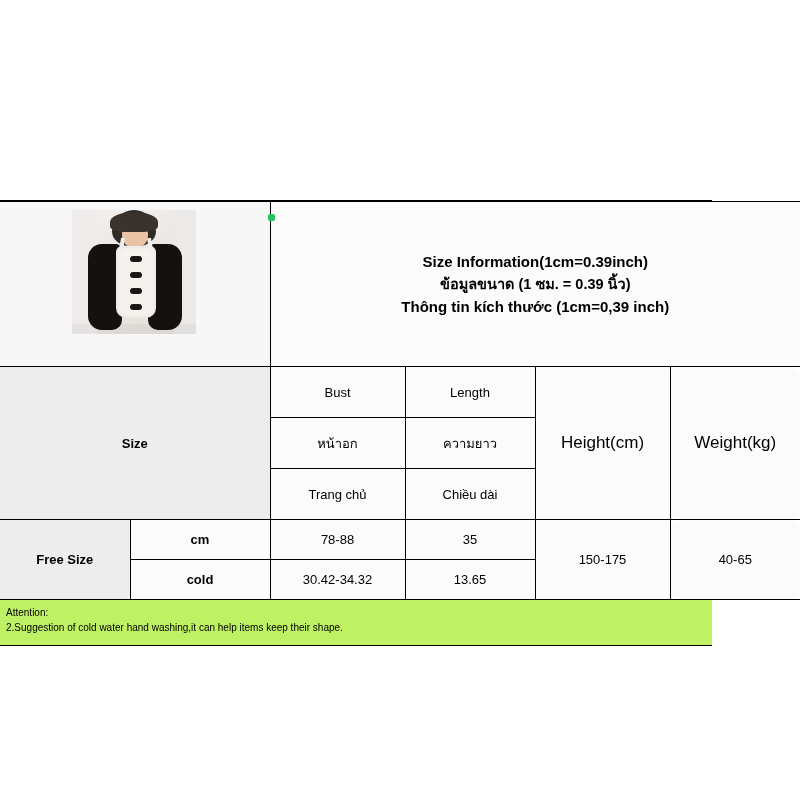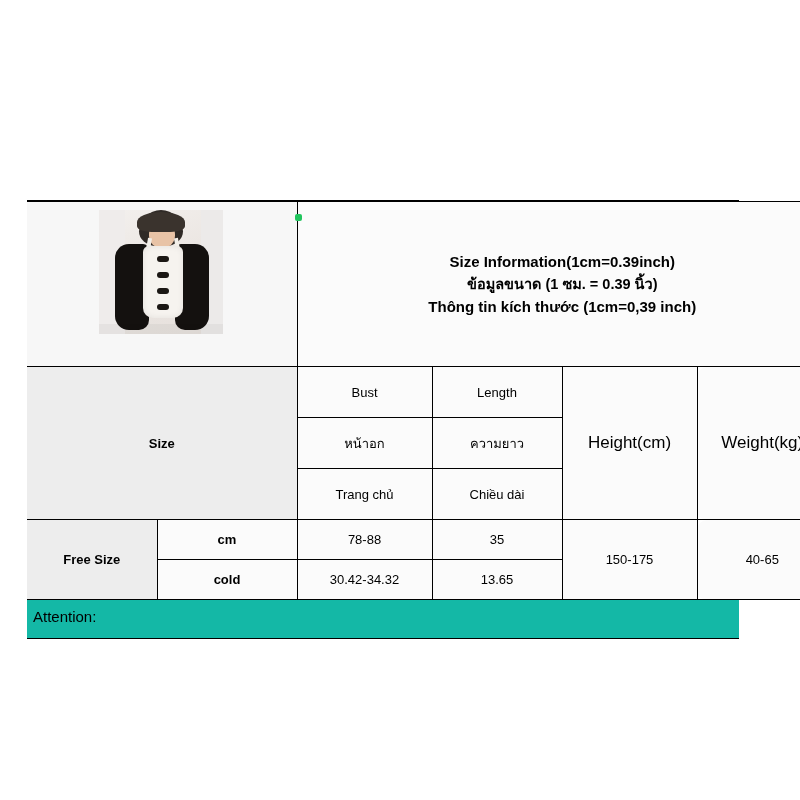--- a/index.html
+++ b/index.html
@@ -15,21 +15,20 @@
     position: relative;
   }
   .sheet {
     position: absolute;
     left: 0;
     top: 200px;
     width: 712px;
     border-top: 1px solid #000;
     border-bottom: 1px solid #000;
     box-sizing: border-box;
-    margin-left: 27px;
   }
   table.size-table {
     border-collapse: collapse;
     width: 800px;
     table-layout: fixed;
     background: #fff;
   }
   table.size-table td {
     border: 1px solid #000;
     padding: 12px;
@@ -150,23 +149,23 @@
     background: #ededed !important;
     font-weight: bold;
     font-size: 13.5px;
     border-left: none !important;
   }
   .unit-cell { font-weight: bold; font-size: 13px; }
   .right-edge { border-right: none !important; border-radius: 10px; }
 
   .attention {
     padding: 6px 6px 10px 6px;
-    font-size: 15px;
+    font-size: 10px;
     line-height: 1.45;
-    background: #14b8a6;
+    background: #bef264;
   }
   .attention div { white-space: normal; }
 </style>
 </head>
 <body>
 
 <div class="sheet">
   <table class="size-table">
     <colgroup>
       <col style="width:130px">
@@ -236,14 +235,15 @@
     <tr>
       <td class="unit-cell">cold</td>
       <td>30.42-34.32</td>
       <td>13.65</td>
     </tr>
   </tbody>
     </table>
 
   <div class="attention">
     <div>Attention:</div>
+    <div>2.Suggestion of cold water hand washing,it can help items keep their shape.</div>
   </div>
 </div>
 
 </body></html>

